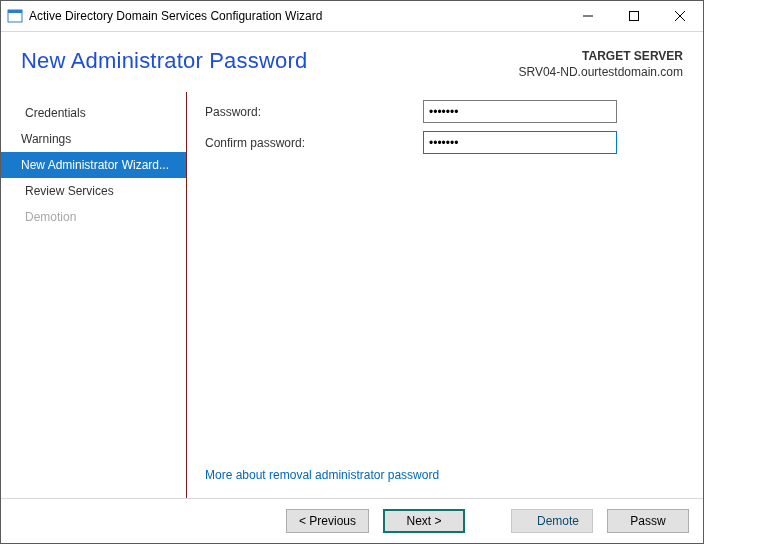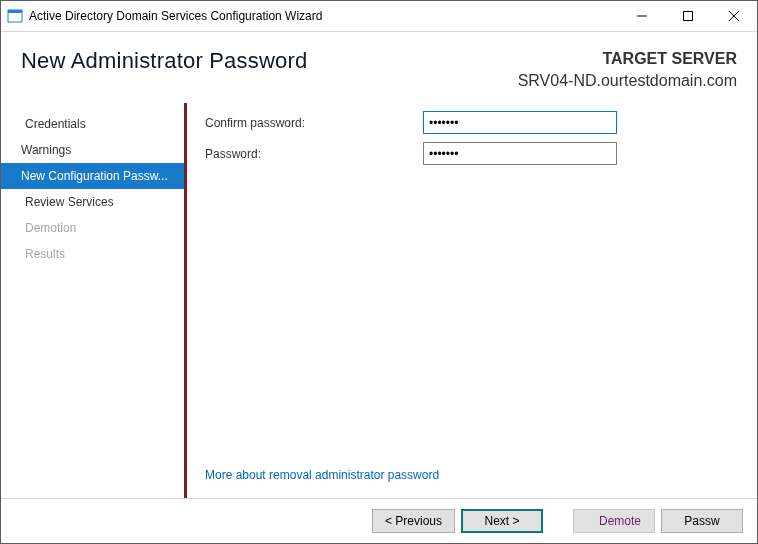--- a/index.html
+++ b/index.html
@@ -1,43 +1,43 @@
 <!DOCTYPE html>
 <html><head>
 <meta charset="utf-8">
 <style>
   * { box-sizing: border-box; }
   html,body { margin:0; padding:0; font-family: "Segoe UI", Tahoma, sans-serif; font-size:12px; color:#1a1a1a; background:#fff; }
-  .window { width:758px; height:544px; border:1px solid #5a5a5a; display:flex; flex-direction:column; background:#fff; position:relative;}
+  .window { width:704px; height:544px; border:1px solid #5a5a5a; display:flex; flex-direction:column; background:#fff; position:relative;}
   .titlebar { height:30px; display:flex; align-items:center; padding:0 0 0 6px; background:#fff; position:relative;}
   .titlebar .icon { width:16px; height:16px; margin-right:6px; display:flex; align-items:center; justify-content:center;}
   .titlebar .title { font-size:12px; color:#000; }
   .win-controls { position:absolute; right:0; top:0; height:30px; display:flex;}
   .win-btn { width:46px; height:30px; display:flex; align-items:center; justify-content:center; font-family:inherit;}
   .header-sep { height:1px; background:#d8d8d8; }
   .header { padding:16px 20px 12px 20px; display:flex; justify-content:space-between; align-items:flex-start;}
-  .header h1 { margin:0; font-weight:300; font-size:22px; color:#0f172a; letter-spacing:0.2px;}
-  .target { text-align:right; font-size:16px; color:#333; line-height:1.35;}
+  .header h1 { margin:0; font-weight:300; font-size:22px; color:#1d4ed8; letter-spacing:0.2px;}
+  .target { text-align:right; font-size:12px; color:#333; line-height:1.35;}
   .target .lbl { font-weight:600; }
   .body { flex:1; display:flex; padding:0 0 0 0; overflow:hidden;}
-  .sidebar { width:186px; border-right:3px solid #7f1d1d; padding-top:8px;}
+  .sidebar { width:186px; border-right:1px solid #7f1d1d; padding-top:8px;}
   .step { padding:6px 10px 6px 24px; font-size:12px; color:#333; white-space:nowrap; overflow:hidden; text-overflow:ellipsis;}
   .step.indent { padding-left:20px; }
   .step.selected { background:#1979ca; color:#fff; }
   .step.disabled { color:#a8a8a8; }
   .content { flex:1; display:flex; flex-direction:column; padding:8px 20px 0 18px; position:relative;}
   .form-row { display:flex; align-items:center; margin-bottom:8px;}
   .form-row label { width:218px; font-size:12px; color:#333;}
   .form-row input[type=password]{ width:194px; height:23px; border:1px solid #7a7a7a; padding:2px 5px; font-size:12px; font-family:inherit; outline:none;}
   .form-row input[type=password].focused { border:1px solid #0078d7; }
   .more-link { color:#0066c0; font-size:12px; text-decoration:none; margin-top:auto; margin-bottom:16px; display:inline-block;}
   .footer-sep { height:1px; background:#d8d8d8; }
-  .footer { height:44px; display:flex; align-items:center; justify-content:flex-end; padding:0 14px; gap:6px;}
+  .footer { height:44px; display:flex; align-items:center; justify-content:flex-end; padding:0 14px; gap:14px;}
   .btn { min-width:82px; height:24px; border:1px solid #adadad; background:#e1e1e1; font-size:12px; font-family:inherit; padding:0 12px;}
-  .btn:disabled { color:#701a75; background:#e1e1e1; border:1px solid #c9c9c9;padding-left:24px;}
+  .btn:disabled { color:#0c4a6e; background:#e1e1e1; border:1px solid #c9c9c9;padding-left:24px;}
   .btn-gap { width:18px; }
   .btn.default { border:2px solid #0f766e;}
 </style>
 </head>
 <body>
 
 <div class="window">
 
   <div class="titlebar">
     <span class="icon">
@@ -73,34 +73,33 @@
     <div class="target">
       <div class="lbl">TARGET SERVER</div>
       <div>SRV04-ND.ourtestdomain.com</div>
     </div>
   </div>
 
   <div class="body">
     <div class="sidebar">
       <div class="step">Credentials</div>
       <div class="step indent">Warnings</div>
-      <div class="step indent selected">New Configuration Passw...</div>
+      <div class="step indent selected">New Administrator Wizard...</div>
       <div class="step">Review Services</div>
       <div class="step disabled">Demotion</div>
-      <div class="step disabled">Results</div>
     </div>
 
     <div class="content">
       <div class="form-row">
+        <label>Password:</label>
+        <input type="password" value="•••••••" style="">
+      </div>
+      <div class="form-row">
         <label>Confirm password:</label>
         <input type="password" class="focused" value="•••••••" style="">
-      </div>
-      <div class="form-row">
-        <label>Password:</label>
-        <input type="password" value="•••••••" style="">
       </div>
 
       <a href="#" class="more-link">More about removal administrator password</a>
     </div>
   </div>
 
   <div class="footer-sep"></div>
 
   <div class="footer">
     <button class="btn">&lt; Previous</button>

